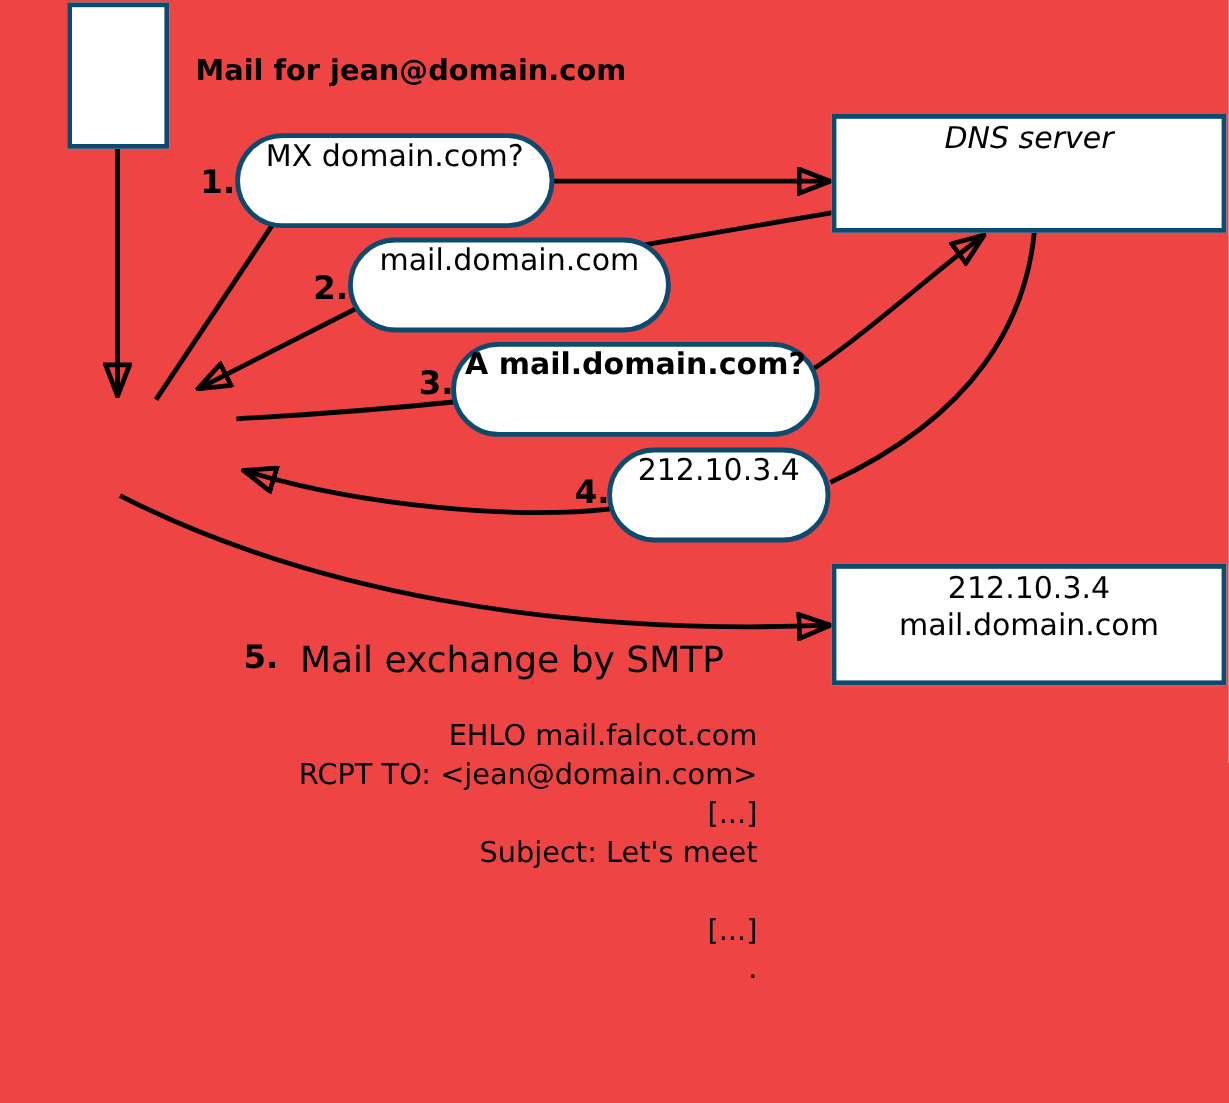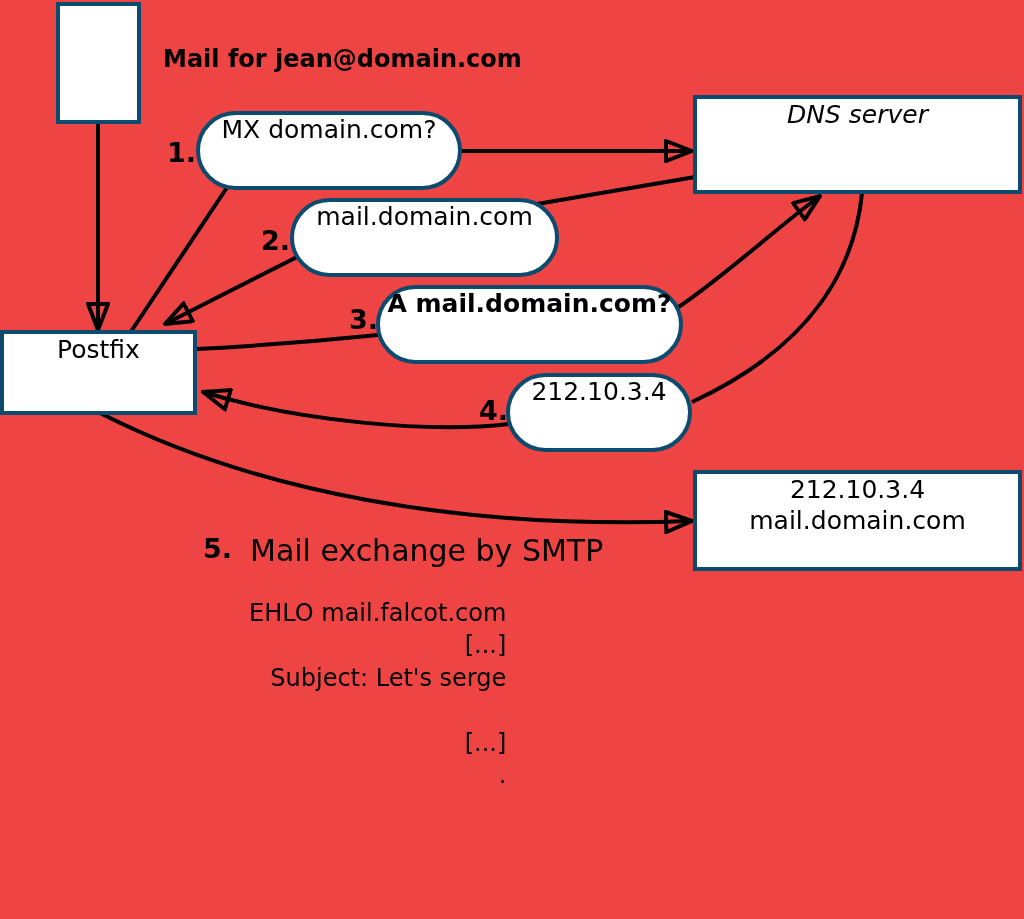--- a/index.html
+++ b/index.html
@@ -105,23 +105,20 @@
   </svg>
 
   <div class="node envelope"></div>
 
   <div class="caption caption-mail">Mail for jean@domain.com</div>
 
   <div class="node box dns">
     <span>DNS server</span>
   </div>
 
-  <div class="node box postfix">
-    <span>Postfix</span>
-  </div>
 
   <div class="node box target">
     <span>
       <span style="display:block">212.10.3.4</span>
       <span style="display:block">mail.domain.com</span>
     </span>
   </div>
 
   <div class="stepnum n1">1.</div>
   <div class="node pill pill1">
@@ -141,20 +138,21 @@
   <div class="stepnum n4">4.</div>
   <div class="node pill pill4">
     <span>212.10.3.4</span>
   </div>
 
   <div class="stepnum n5">5.</div>
   <div class="steplabel label5">Mail exchange by SMTP</div>
 
   <div class="smtp">
     <div class="smtp-line">EHLO mail.falcot.com</div>
+    <div class="smtp-line">RCPT TO: &lt;jean@domain.com&gt;</div>
     <div class="smtp-line">[...]</div>
-    <div class="smtp-line">Subject: Let's serge</div>
+    <div class="smtp-line">Subject: Let's meet</div>
     <div class="smtp-line"></div>
     <div class="smtp-line">[...]</div>
     <div class="smtp-line">.</div>
   </div>
 
 </div>
 
 </body></html>

